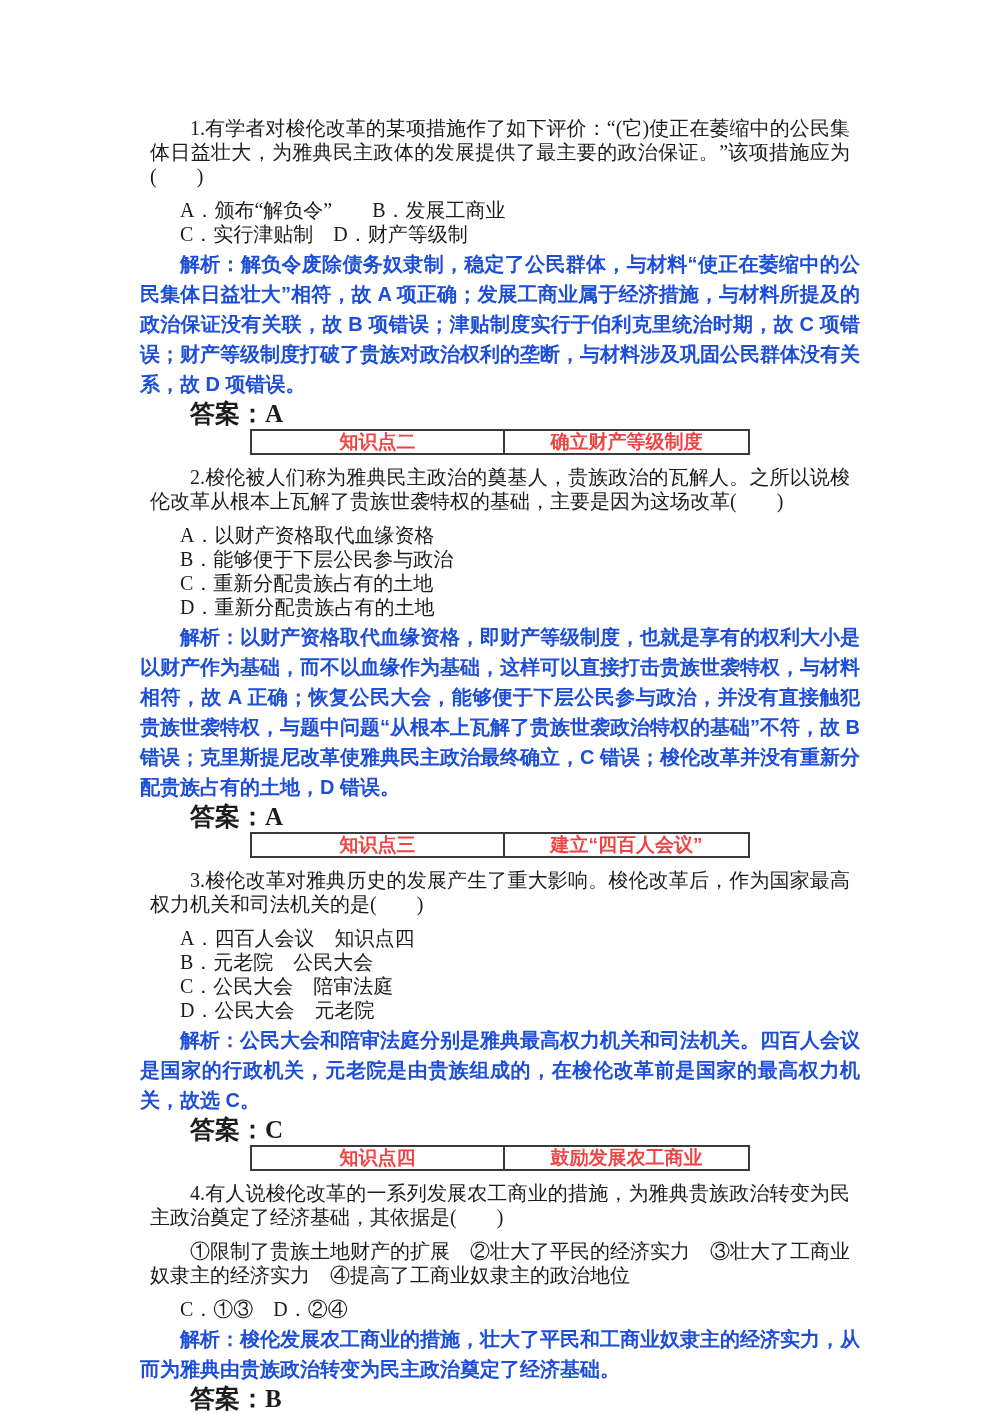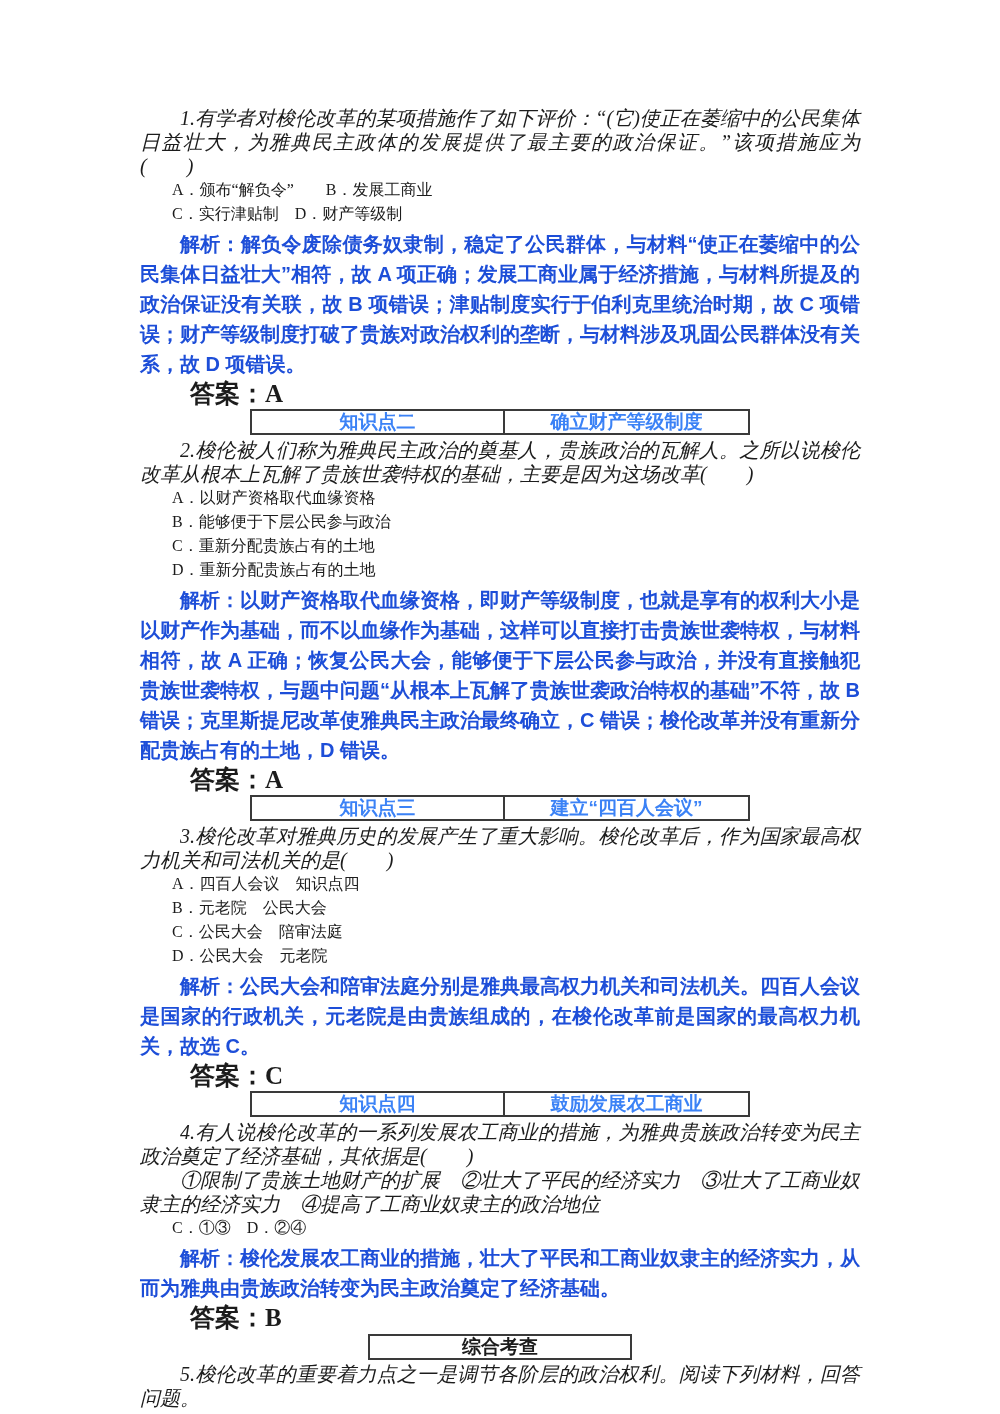--- a/index.html
+++ b/index.html
@@ -9,30 +9,29 @@
     height: 1414px;
     margin: 0 auto;
     background: #ffffff;
     box-sizing: border-box;
     padding: 106px 140px 0 140px;
     overflow: hidden;
     color: #1c1c1c;
     font-family: "Liberation Serif", "DejaVu Serif", serif;
   }
   .stem {
-    margin: 0;
+    margin: 10px;
     font-size: 20px;
     line-height: 24px;
     text-indent: 2em;
     text-align: justify;
-    font-style: italic;
   }
   .opt {
     margin: 0;
-    font-size: 16px;
+    font-size: 20px;
     line-height: 24px;
     padding-left: 2em;
   }
   .jiexi {
     margin: 3px 0;
     font-family: "Liberation Sans", "DejaVu Sans", sans-serif;
     font-weight: 700;
     font-size: 20px;
     line-height: 30px;
     text-indent: 2em;
@@ -54,21 +53,21 @@
     background: #fff;
   }
   .kp-cell {
     box-sizing: border-box;
     text-align: center;
     font-family: "Liberation Sans", "DejaVu Sans", sans-serif;
     font-weight: 700;
     font-size: 19px;
     line-height: 20px;
     padding: 1px 0;
-    color: #3b82f6;
+    color: #ef4444;
   }
   .kp-left  { width: 51%; border-right: 2px solid #3a3a3a; }
   .kp-right { width: 49%; border-radius: 6px; }
   .single-box {
     width: 260px;
     margin: 4px auto 2px auto;
     border: 2px solid #3a3a3a;
     text-align: center;
     font-family: Liberation Sans, sans-serif;
     font-weight: 700;

